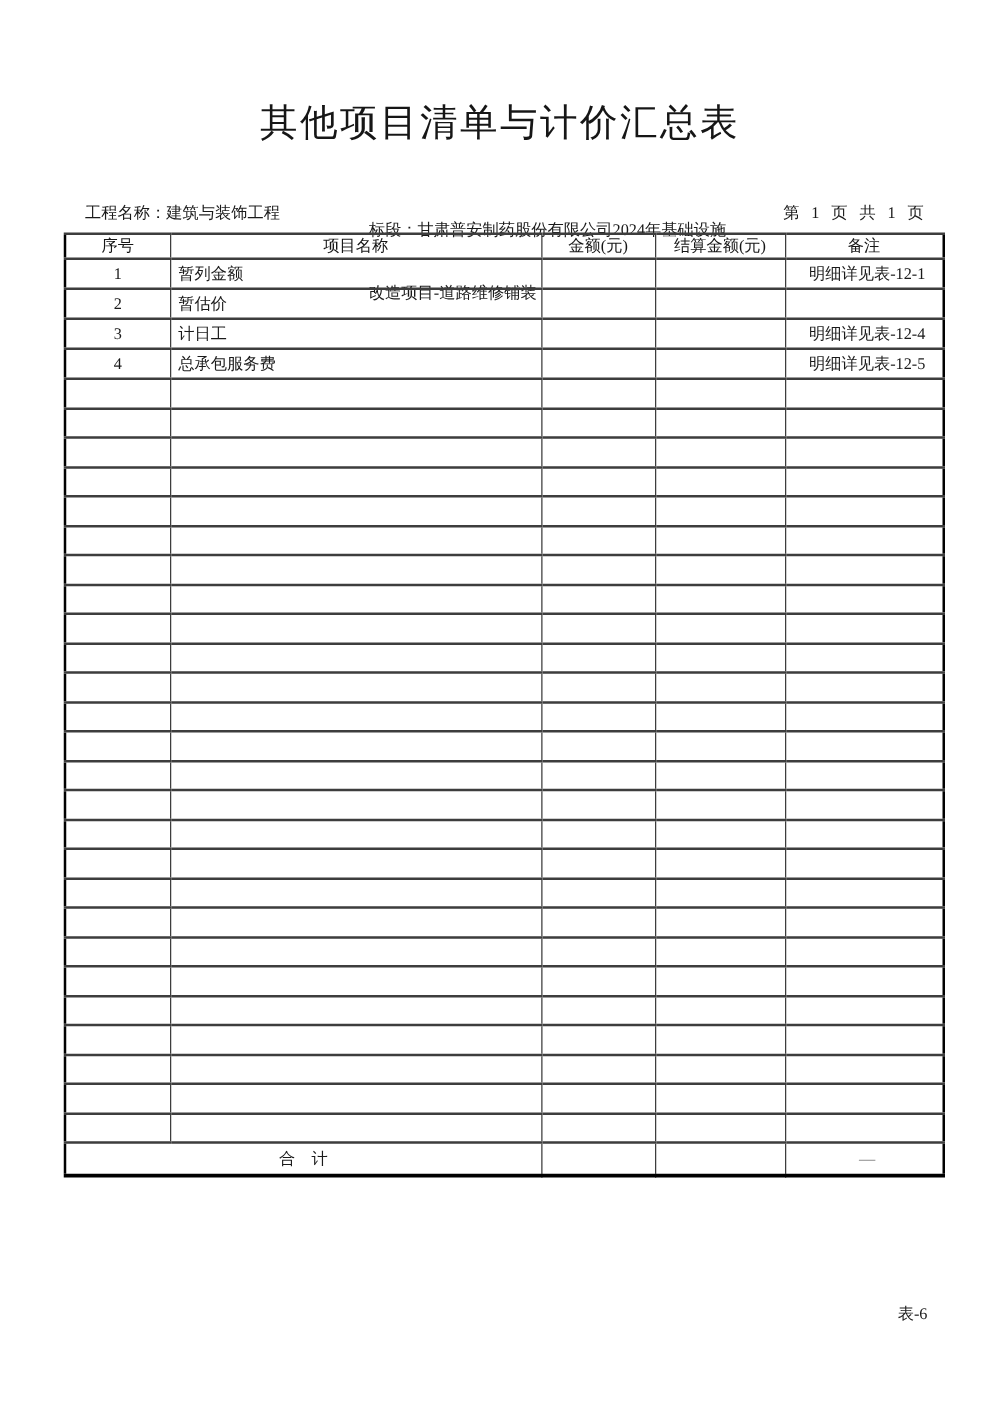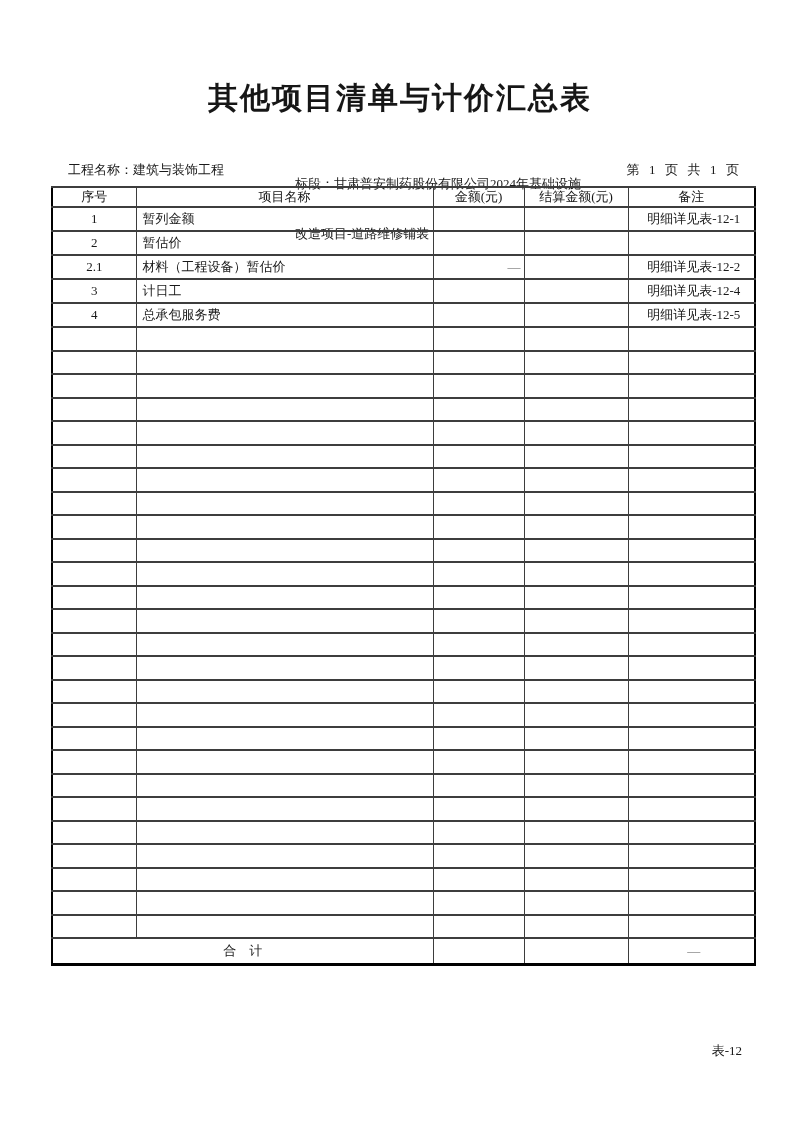--- a/index.html
+++ b/index.html
@@ -16,21 +16,21 @@
     overflow: hidden;
   }
 
   .title {
     position: absolute;
     top: 78px;
     left: 0;
     right: 0;
     text-align: center;
     font-size: 30px;
-    font-weight: 700;
+    font-weight: 400;
     letter-spacing: 2px;
     color: #161616;
   }
 
   .meta {
     position: absolute;
     left: 52px;
     top: 142px;
     width: 688px;
     height: 40px;
@@ -130,27 +130,20 @@
   </tr>
 
   <tr>
     <td class="c-no">2</td>
     <td class="c-name">暂估价</td>
     <td class="c-amt"></td>
     <td class="c-set"></td>
     <td class="c-rem"></td>
   </tr>
 
-  <tr>
-    <td class="c-no">2.1</td>
-    <td class="c-name">材料（工程设备）暂估价</td>
-    <td class="c-amt">—</td>
-    <td class="c-set"></td>
-    <td class="c-rem">明细详见表-12-2</td>
-  </tr>
 
 
   <tr>
     <td class="c-no">3</td>
     <td class="c-name">计日工</td>
     <td class="c-amt"></td>
     <td class="c-set"></td>
     <td class="c-rem">明细详见表-12-4</td>
   </tr>
 
@@ -373,15 +366,15 @@
     <tfoot>
       <tr>
         <td colspan="2" class="c-total-label">合    计</td>
         <td class="c-amt"></td>
         <td class="c-set"></td>
         <td class="c-rem">—</td>
       </tr>
     </tfoot>
   </table>
 
-  <div class="ref">表-12</div>
+  <div class="ref">表-6</div>
 
 </div>
 
 </body></html>

